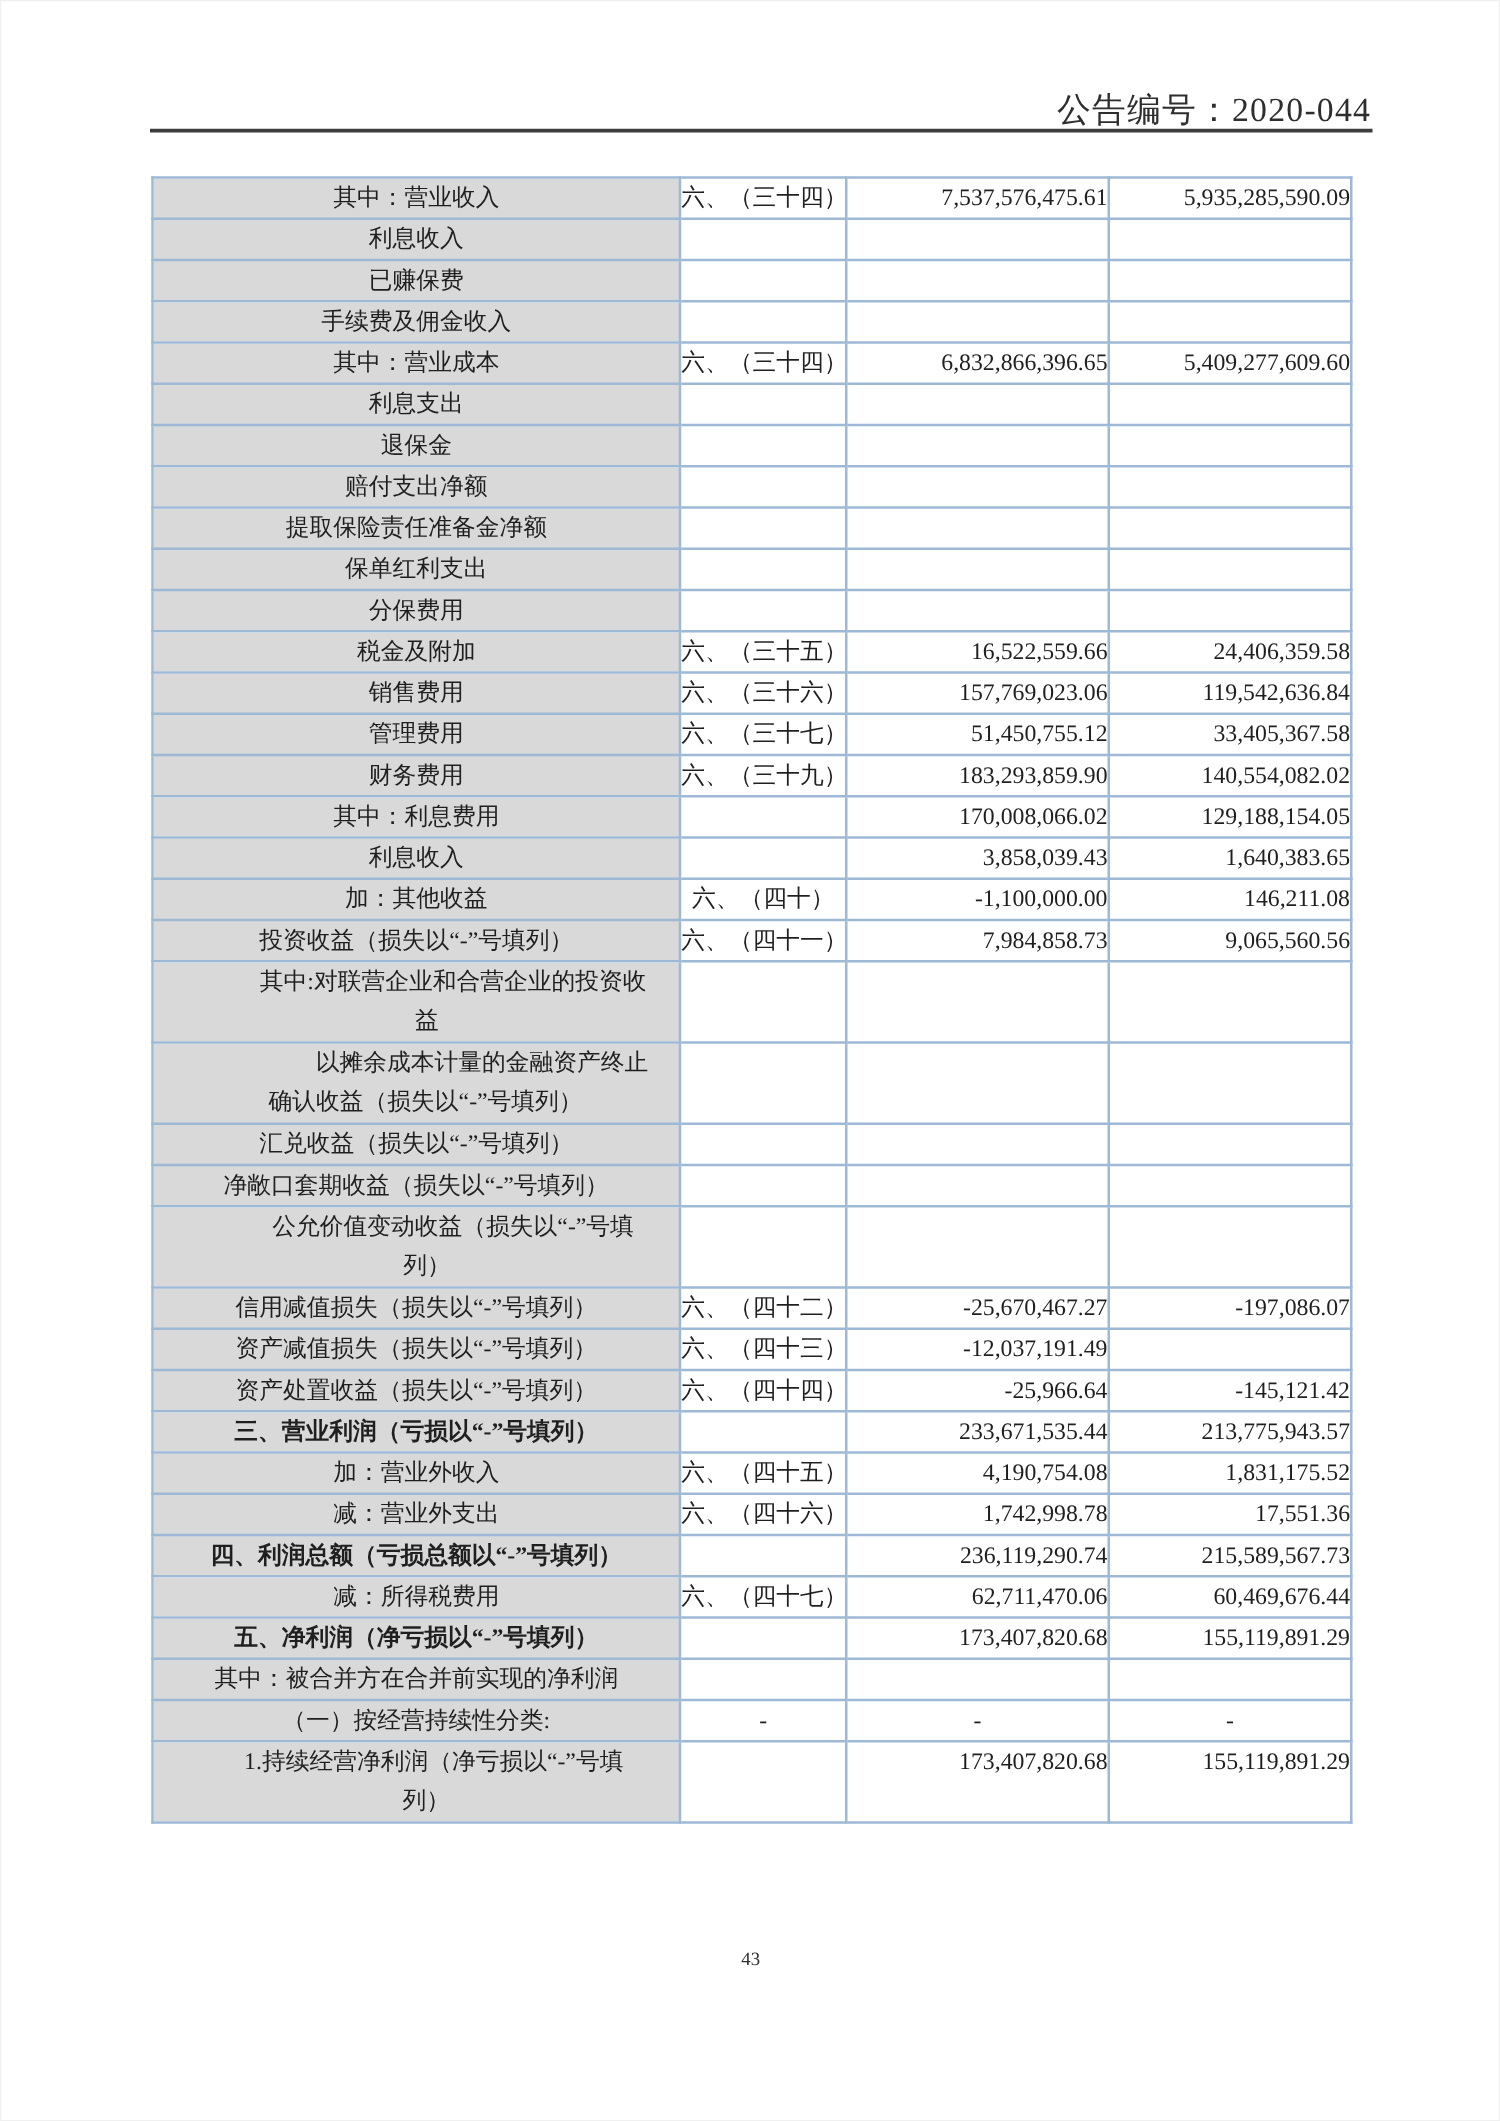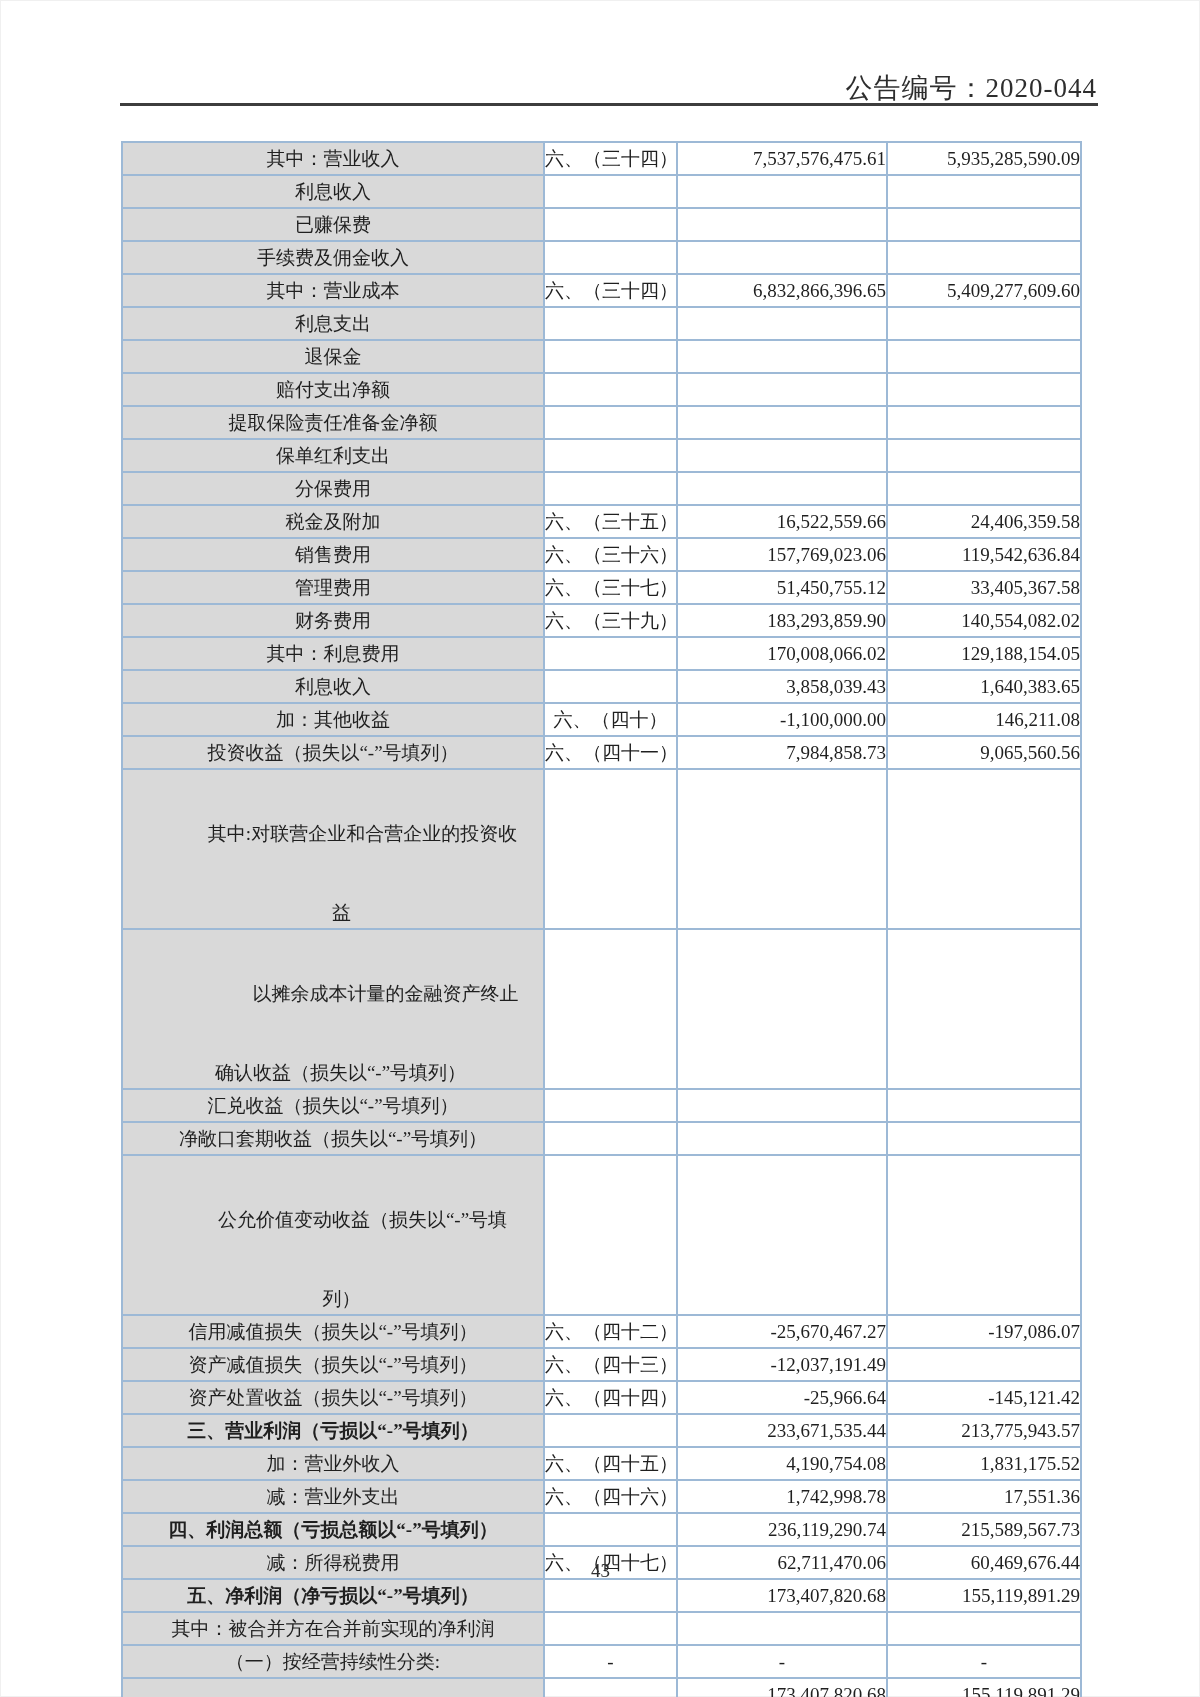--- a/index.html
+++ b/index.html
@@ -44,30 +44,30 @@
   td.val.center{text-align:center;padding-right:0;}
   tr.bold td.item{font-weight:bold;}
   
   td.ind0{padding-left:11px;}
   td.ind1{padding-left:58px;}
   td.ind2{padding-left:77px;}
   td.ind3{padding-left:141px;}
   
   tr.tall td.item{vertical-align:top;}
   tr.tall td.val{vertical-align:top;}
-  td.item .l1,td.item .l2{display:block;line-height:31px;white-space:nowrap;margin-top:48px;}
+  td.item .l1,td.item .l2{display:block;line-height:31px;white-space:nowrap;}
   td.wrapA .l1{padding-left:59px;}
   td.wrapA .l2{padding-left:17px;}
   td.wrapB .l1{padding-left:105px;}
   td.wrapB .l2{padding-left:15px;}
   td.wrapC .l1{padding-left:28px;}
   td.wrapC .l2{padding-left:16px;}
   .pageno{
     position:absolute;left:121px;top:1560px;width:959px;
-    text-align:center;font-size:19px;color:#2e2e2e;
+    text-align:center;font-size:15px;color:#2e2e2e;
   }
 </style>
 </head>
 <body>
 
 <div class="page">
 
   <div class="hdr">公告编号：2020-044</div>
 
   <div class="rule"></div>

